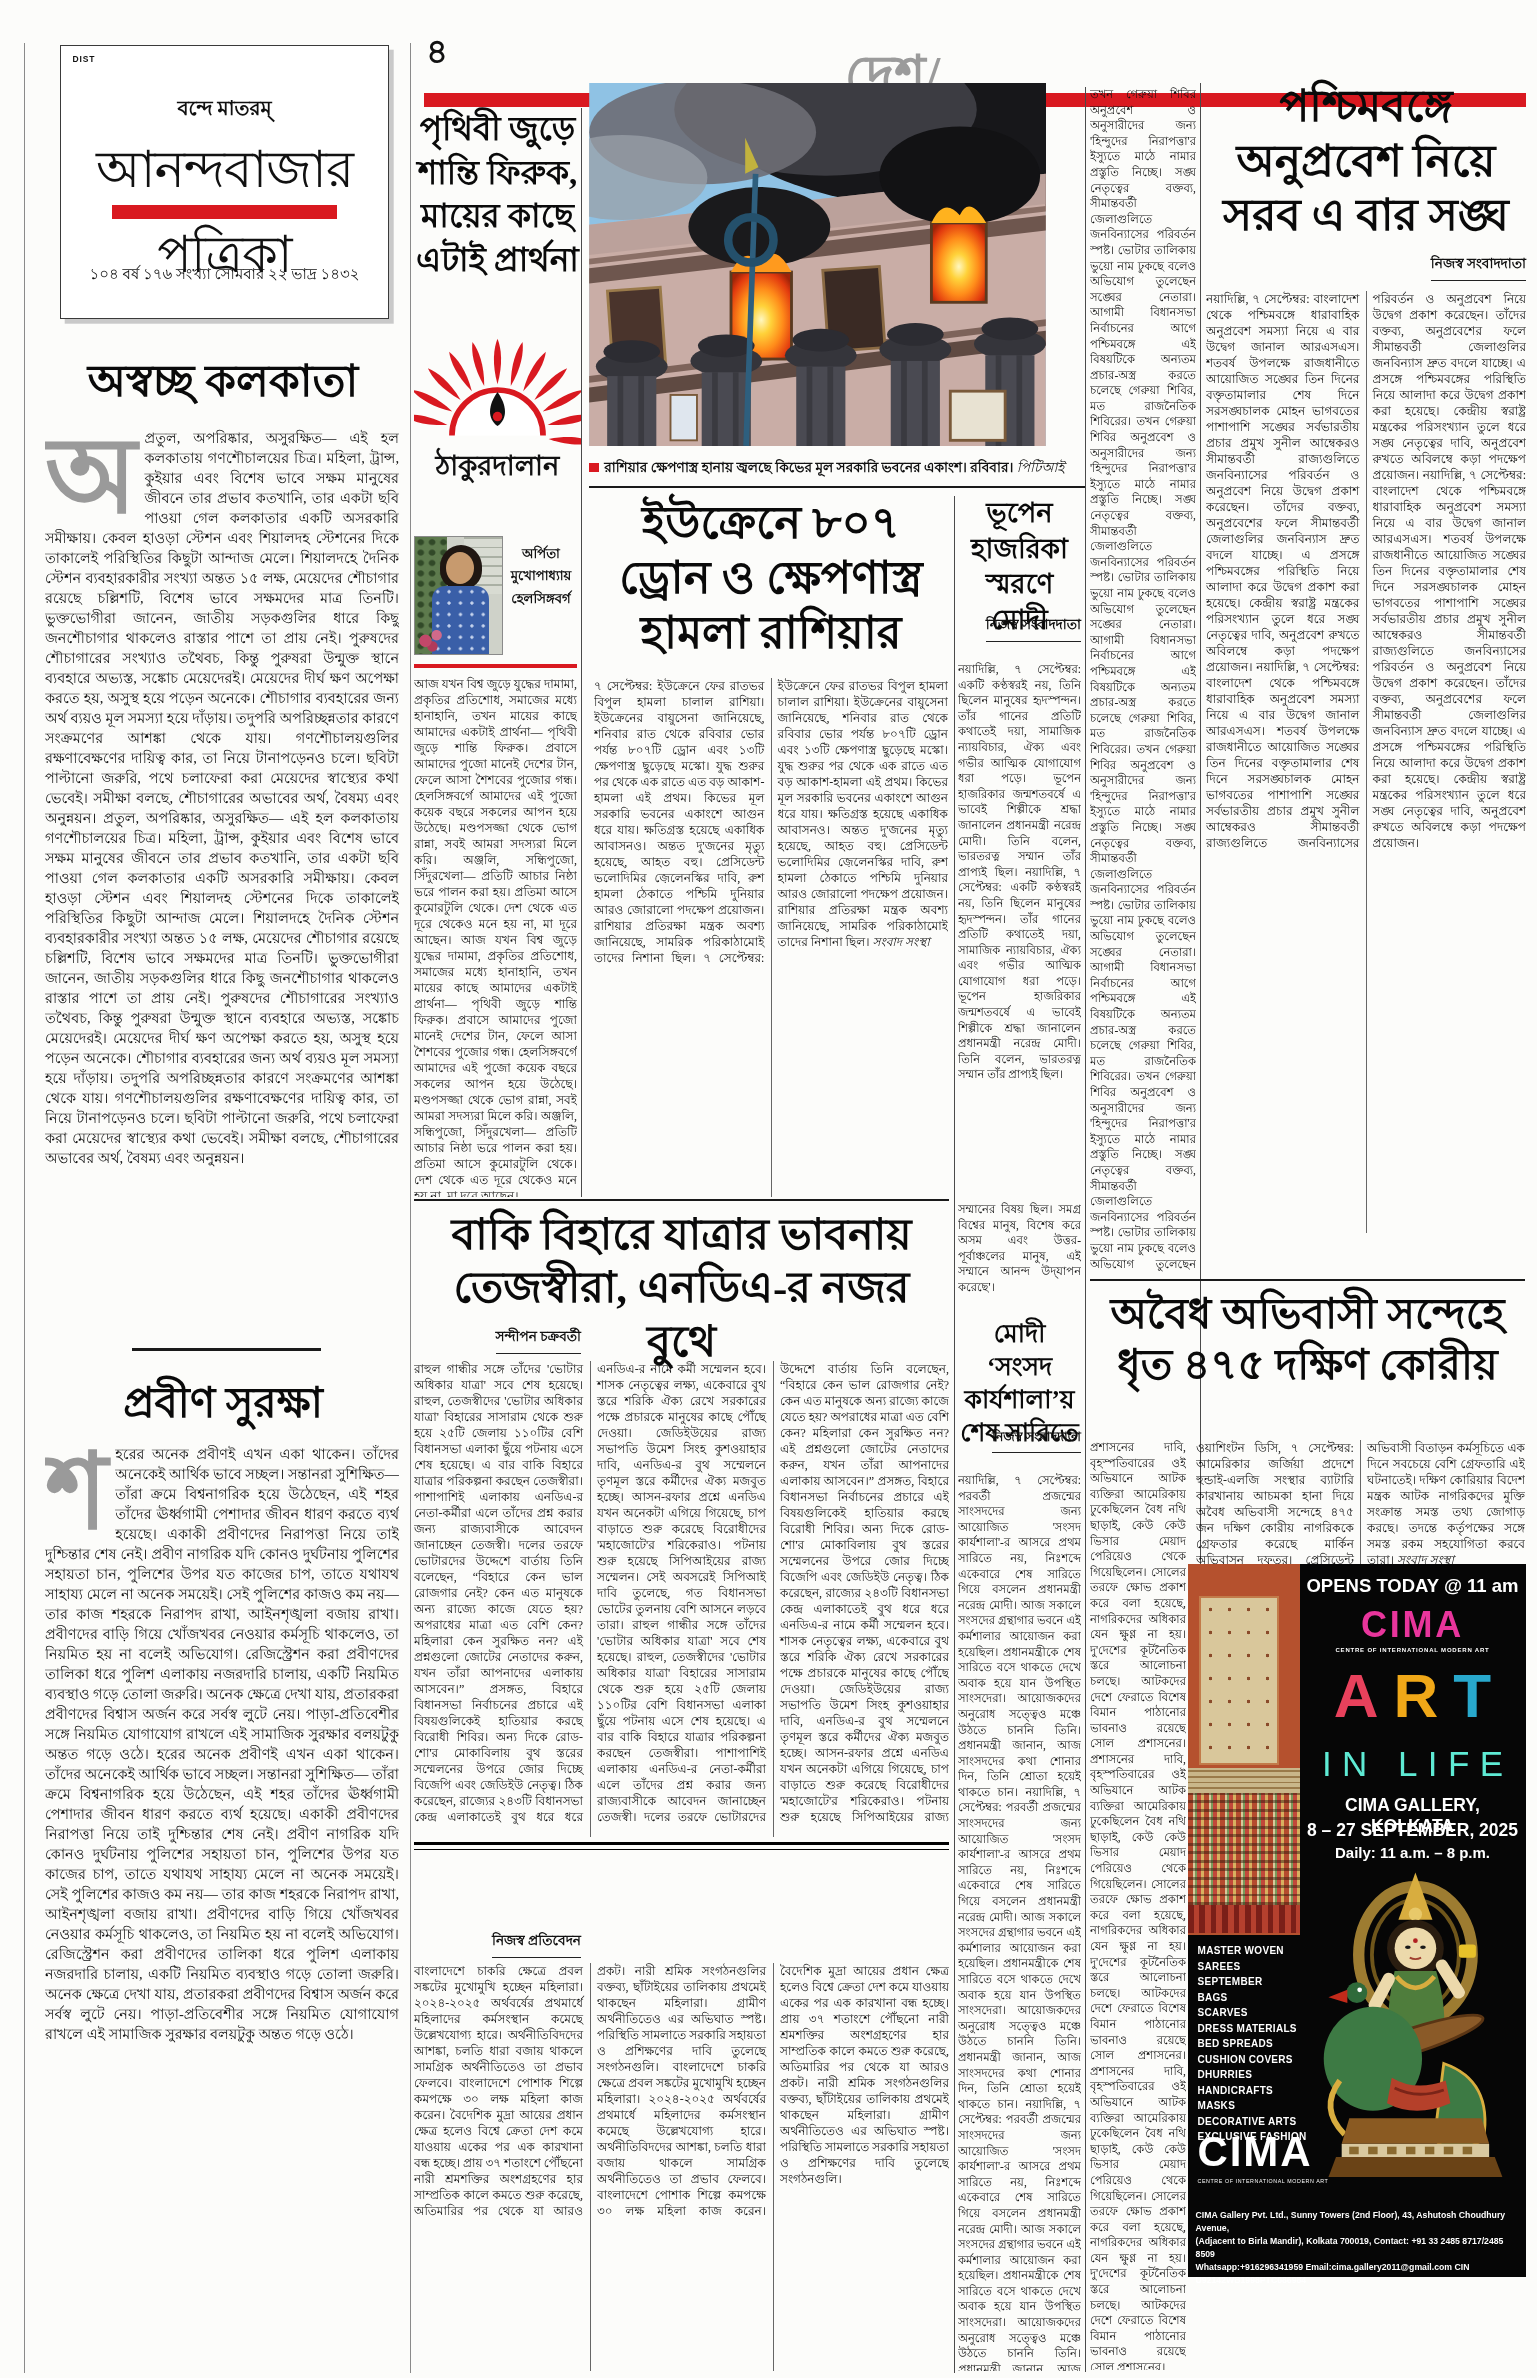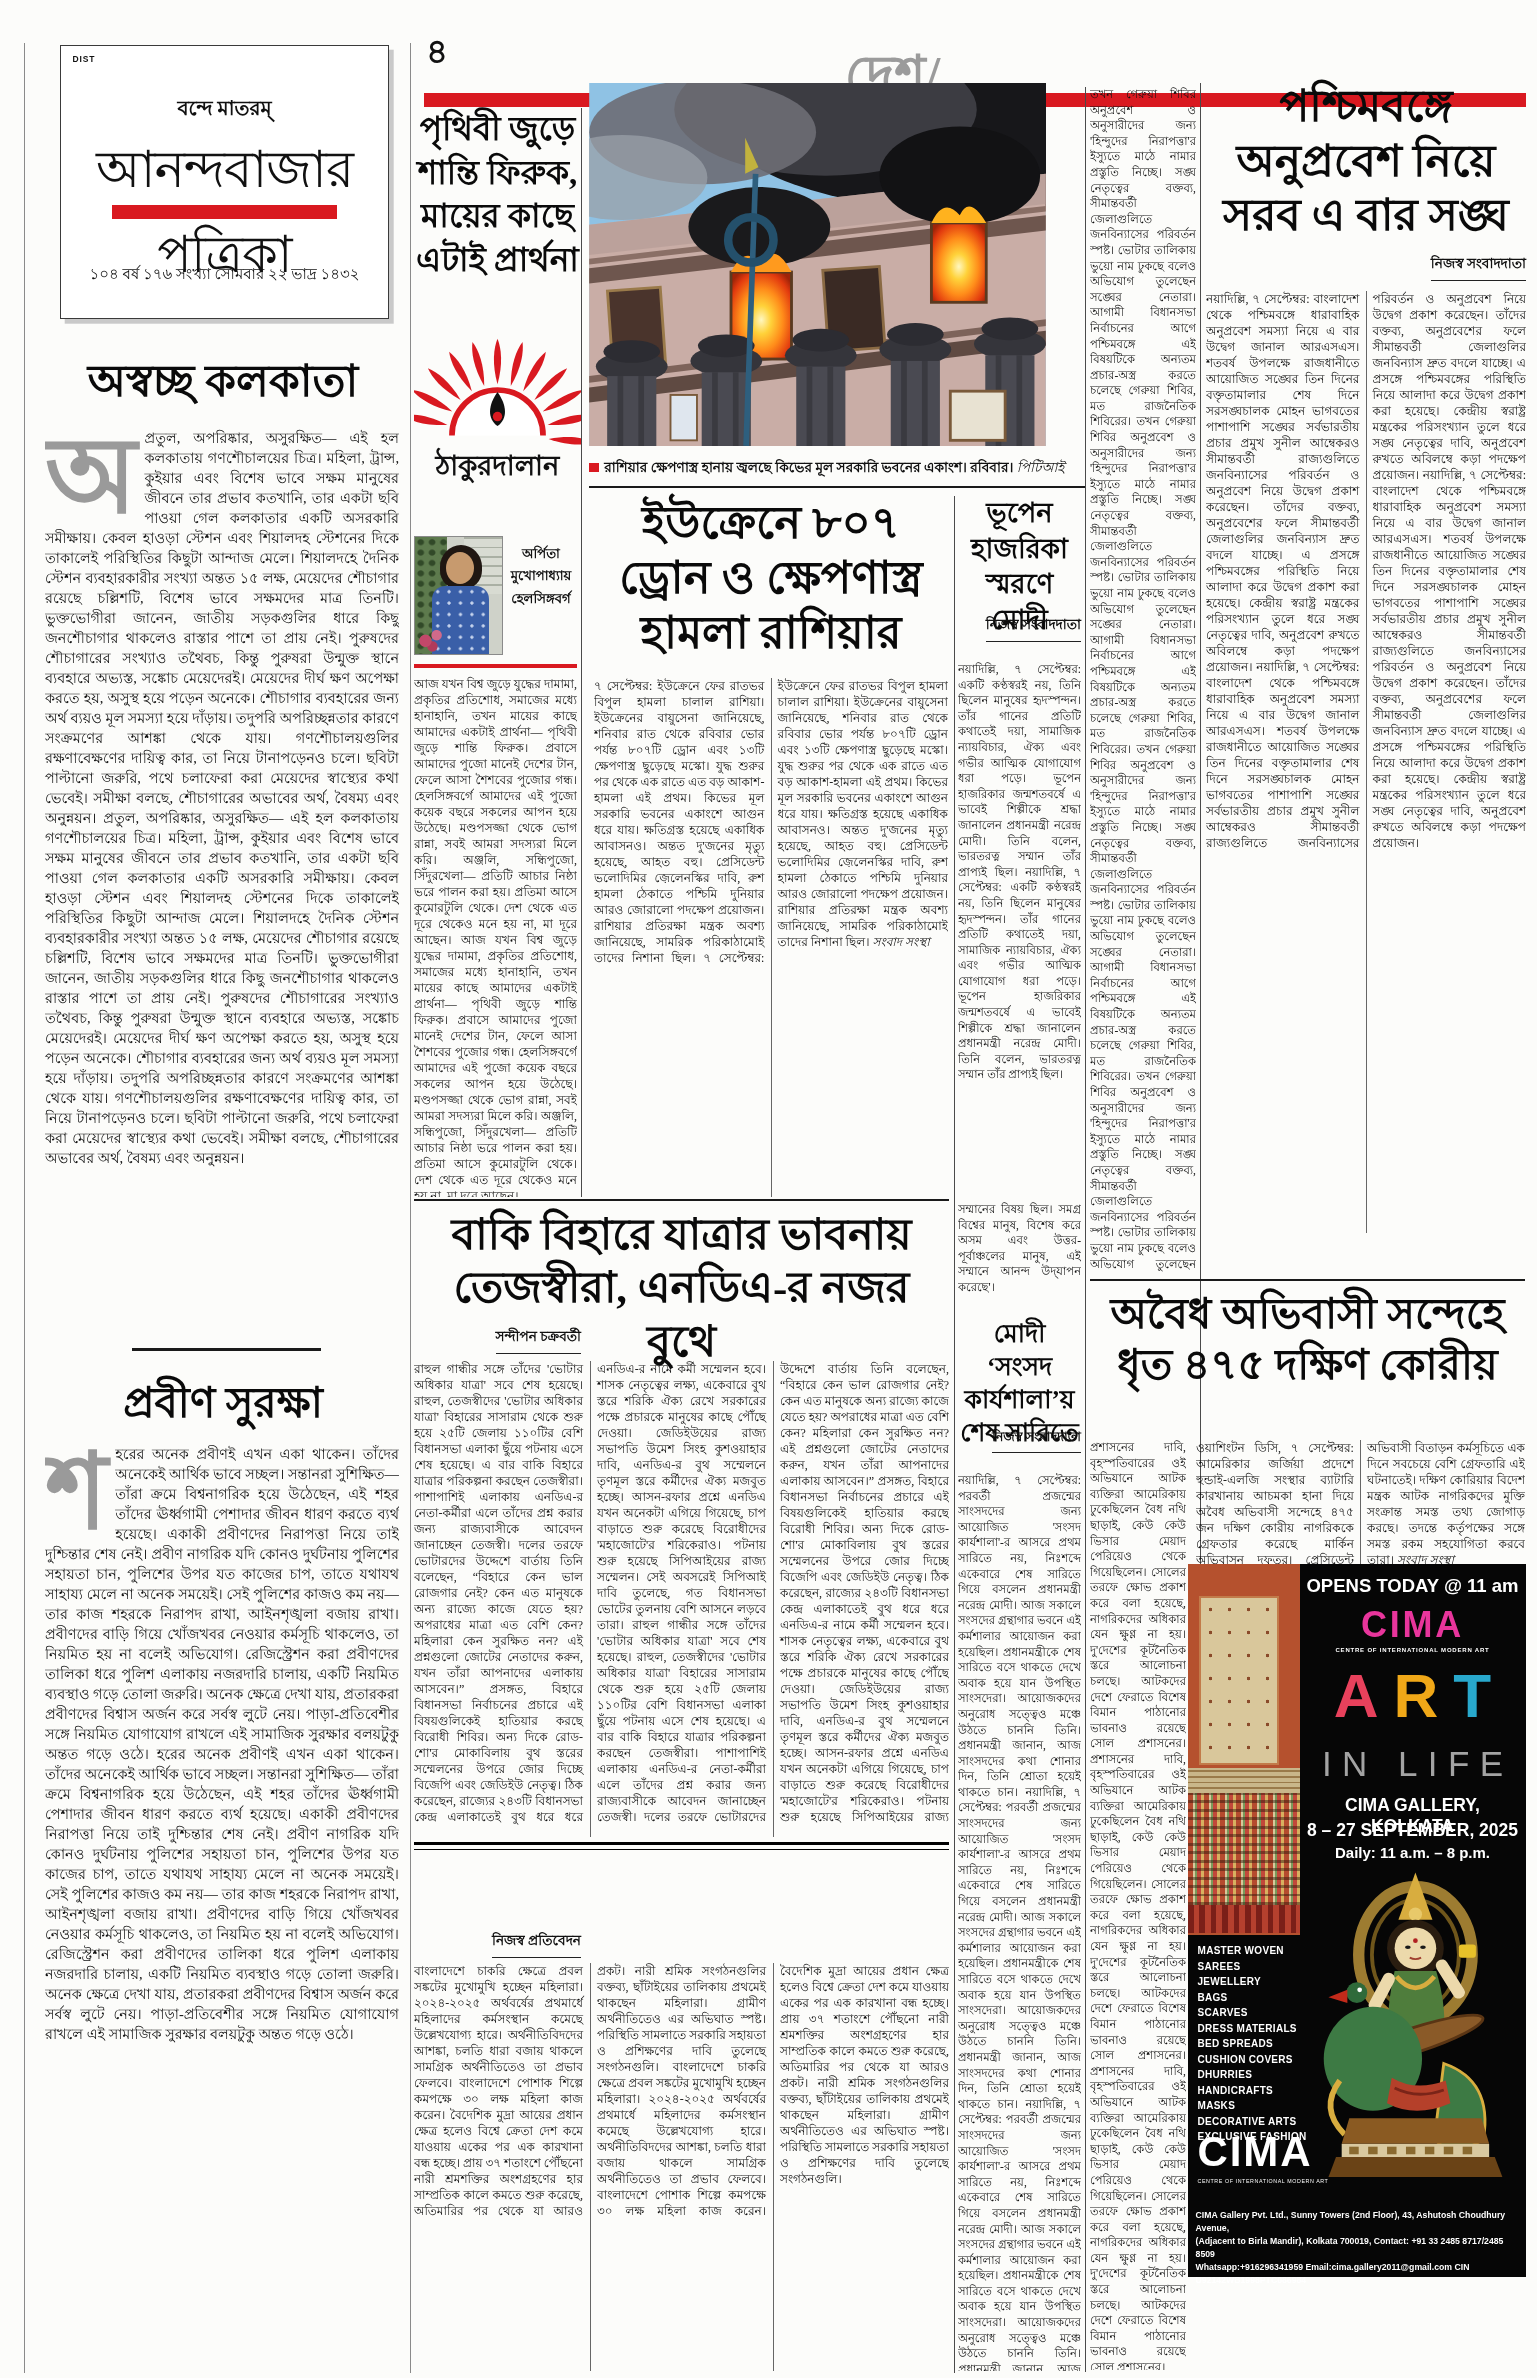--- a/index.html
+++ b/index.html
@@ -243,21 +243,21 @@
       <div class="tx-fringe"></div>
     </div>
     <div class="abs center" style="left:115px;top:11.4px;width:219px;font-size:18.5px;font-weight:700;">OPENS TODAY @ 11 am</div>
     <div class="abs center" style="left:115px;top:40px;width:219px;font-size:36px;font-weight:800;letter-spacing:2.8px;color:#e8359c;">CIMA</div>
     <div class="abs center" style="left:115px;top:83px;width:219px;font-size:6px;letter-spacing:0.8px;font-weight:700;">CENTRE OF INTERNATIONAL MODERN ART</div>
     <div class="abs center" style="left:115px;top:93px;width:219px;display:flex;justify-content:center;gap:15px;font-weight:900;font-size:62px;line-height:1.25;">
       <span style="color:#e8415c;">A</span>
       <span style="color:#f0a818;">R</span>
       <span style="color:#28a8cc;">T</span>
     </div>
-    <div class="abs center" style="left:115px;top:180px;width:219px;font-size:35px;font-weight:300;letter-spacing:10.4px;text-indent:10.4px;color:#a3a3a3;">IN LIFE</div>
+    <div class="abs center" style="left:115px;top:180px;width:219px;font-size:35px;font-weight:300;letter-spacing:10.4px;text-indent:10.4px;color:#5eead4;">IN LIFE</div>
     <div class="abs center" style="left:115px;top:231px;width:219px;font-size:17.5px;font-weight:700;">CIMA GALLERY, KOLKATA</div>
     <div class="abs center" style="left:115px;top:256px;width:219px;font-size:17.5px;font-weight:700;">8 – 27 SEPTEMBER, 2025</div>
     <div class="abs center" style="left:115px;top:280px;width:219px;font-size:15px;font-weight:700;">Daily: 11 a.m. – 8 p.m.</div>
     <div class="abs" style="left:114px;top:301px;width:224px;height:312px;">
       <svg width="224" height="312" viewBox="0 0 237 330">
         <ellipse cx="120" cy="95" rx="60" ry="72" fill="none" stroke="#b8923a" stroke-width="12" opacity="0.85"></ellipse>
         <ellipse cx="120" cy="95" rx="46" ry="58" fill="none" stroke="#8a6a20" stroke-width="4" opacity="0.8"></ellipse>
         <path d="M120,8 L138,58 L102,58 Z" fill="#d8ad3f"></path>
         <circle cx="120" cy="52" r="7" fill="#e8c96a"></circle>
         <circle cx="120" cy="88" r="30" fill="#2a1d10"></circle>
@@ -292,21 +292,21 @@
             <rect x="110" y="298" width="10" height="8"></rect>
             <rect x="130" y="298" width="10" height="8"></rect>
             <rect x="150" y="298" width="10" height="8"></rect>
             <rect x="170" y="298" width="10" height="8"></rect>
           </g>
         <polygon points="36,309 204,309 212,330 28,330" fill="#6a4316"></polygon>
       </svg>
     </div>
     <div class="abs ad-list" style="left:9.5px;top:379px;width:132px;">
       <div>MASTER WOVEN SAREES</div>
-      <div>JEWELLERY</div>
+      <div>SEPTEMBER</div>
       <div>BAGS</div>
       <div>SCARVES</div>
       <div>DRESS MATERIALS</div>
       <div>BED SPREADS</div>
       <div>CUSHION COVERS</div>
       <div>DHURRIES</div>
       <div>HANDICRAFTS</div>
       <div>MASKS</div>
       <div>DECORATIVE ARTS</div>
       <div>EXCLUSIVE FASHION</div>

